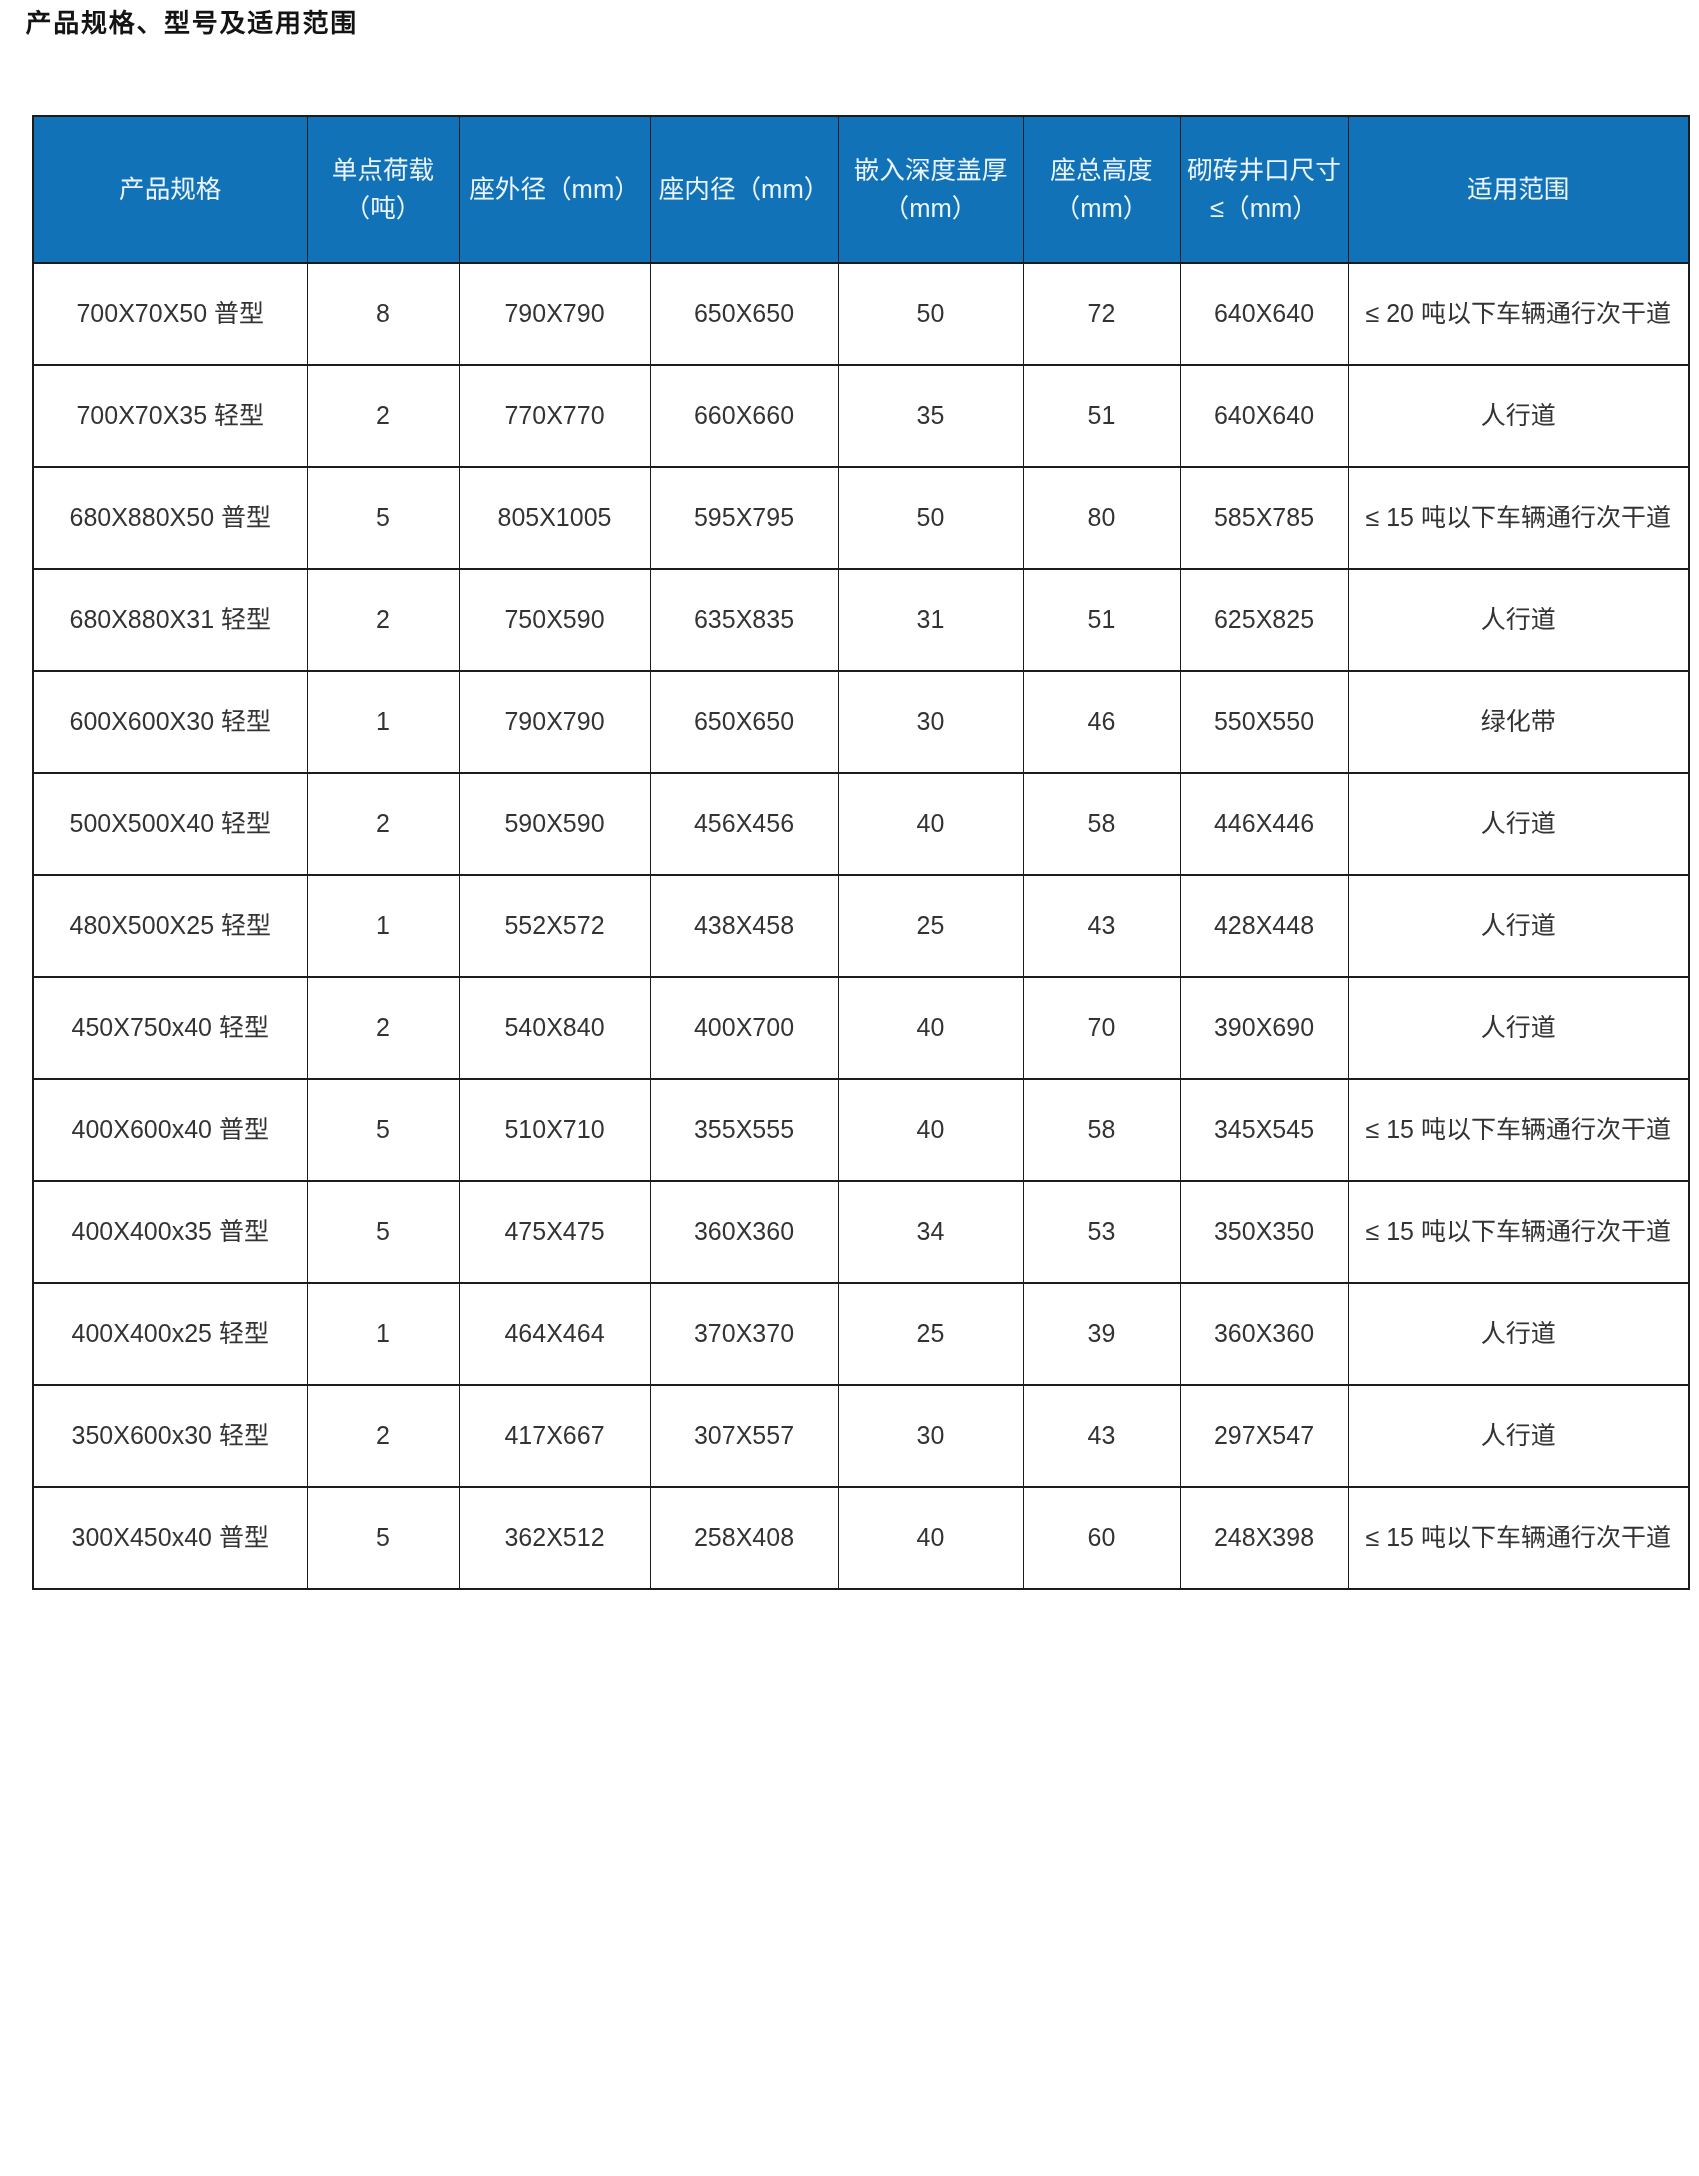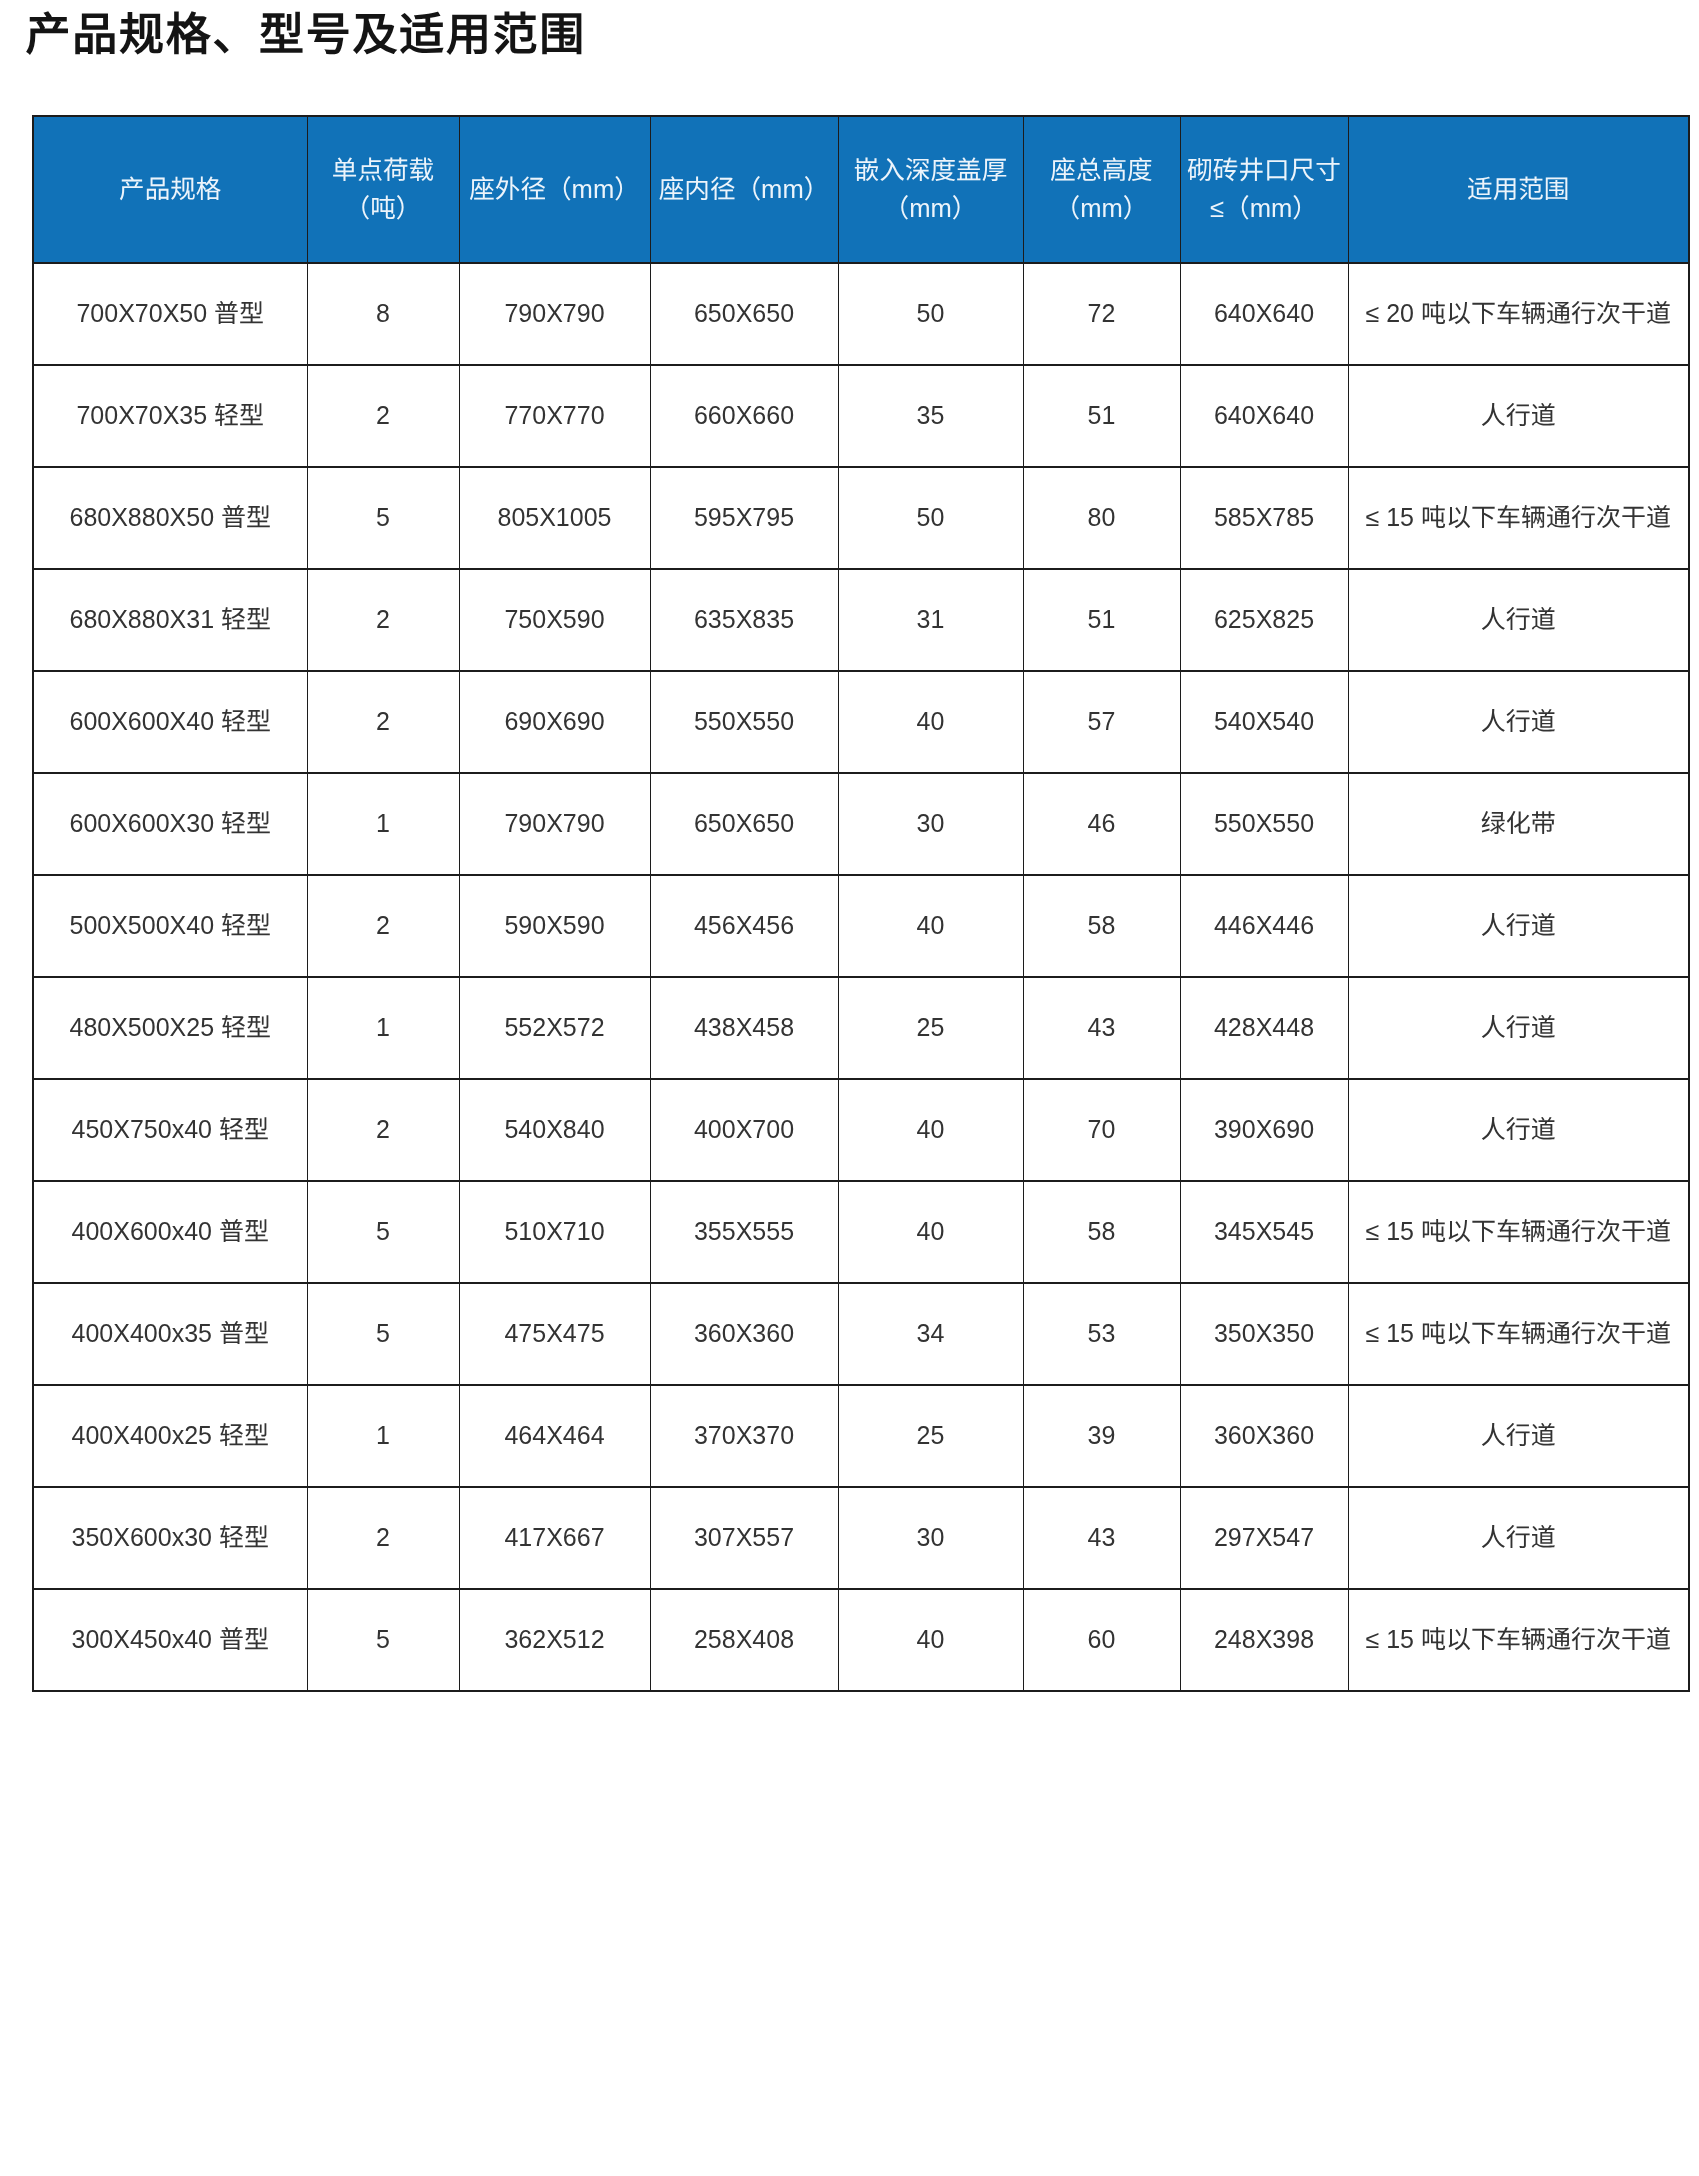--- a/index.html
+++ b/index.html
@@ -12,21 +12,21 @@
     position: relative;
     width: 1699px;
     height: 2176px;
     overflow: hidden;
   }
   .page-title {
     position: absolute;
     left: 25.6px;
     top: 6.8px;
     margin: 0;
-    font-size: 45px;
+    font-size: 26px;
     font-weight: 700;
     letter-spacing: 1.7px;
     color: var(--title-text, #141414);
     line-height: 1.25;
   }
   table.spec-table {
     position: absolute;
     left: 32px;
     top: 115px;
     width: 1655px;
@@ -133,30 +133,20 @@
         <td>680X880X31 轻型</td>
         <td>2</td>
         <td>750X590</td>
         <td>635X835</td>
         <td>31</td>
         <td>51</td>
         <td>625X825</td>
         <td>人行道</td>
       </tr>
       <tr>
-        <td>600X600X40 轻型</td>
-        <td>2</td>
-        <td>690X690</td>
-        <td>550X550</td>
-        <td>40</td>
-        <td>57</td>
-        <td>540X540</td>
-        <td>人行道</td>
-      </tr>
-      <tr>
         <td>600X600X30 轻型</td>
         <td>1</td>
         <td>790X790</td>
         <td>650X650</td>
         <td>30</td>
         <td>46</td>
         <td>550X550</td>
         <td>绿化带</td>
       </tr>
       <tr>

